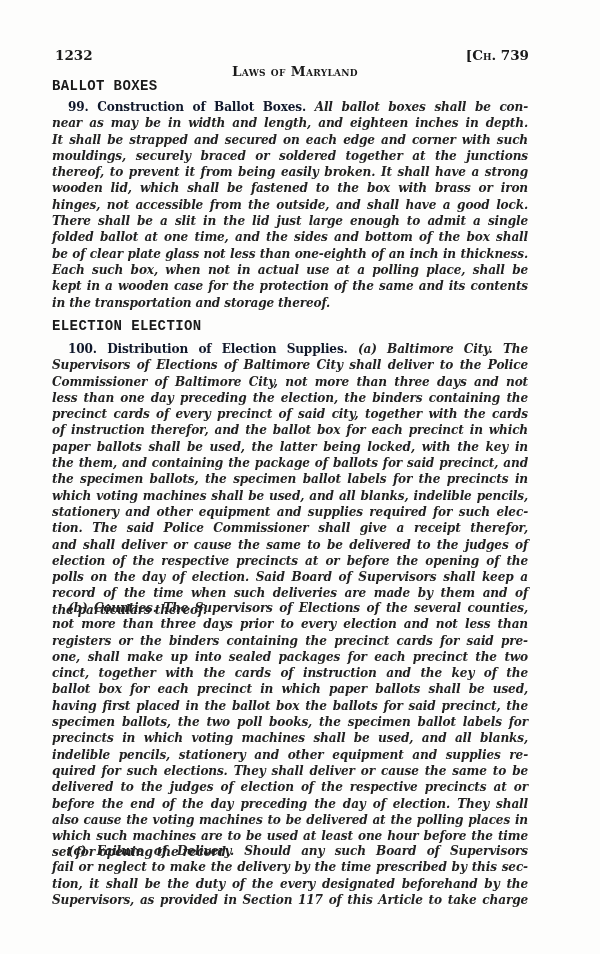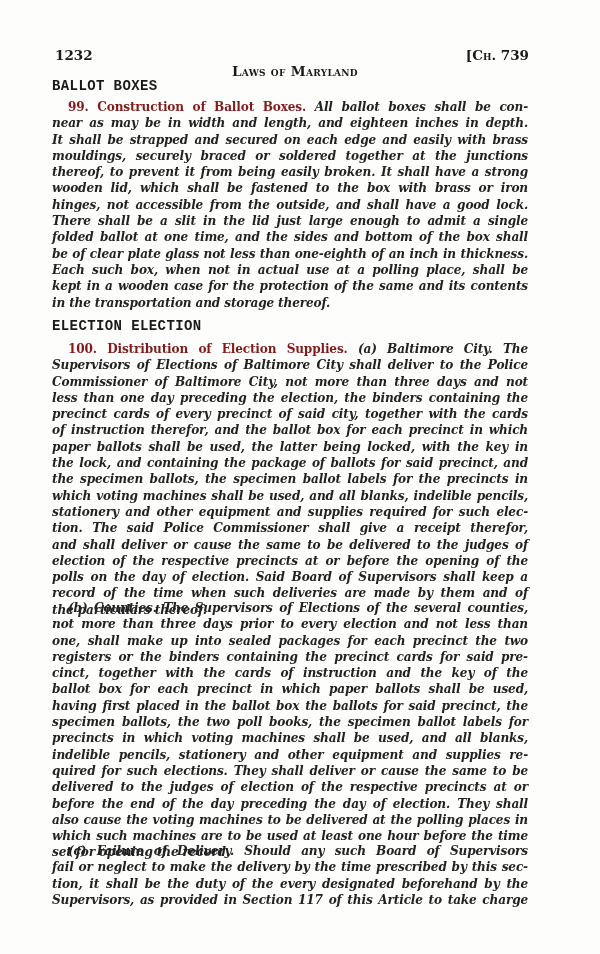--- a/index.html
+++ b/index.html
@@ -19,42 +19,42 @@
   .section-heading {
     position: absolute; left: 52px; width: 476px; 
     font-family: Liberation Mono, monospace; font-weight: bold; font-size: 14px; letter-spacing: 0.4px;
   }
   .para {
     position: absolute; left: 52px; width: 476px;
     font-family: "DejaVu Serif", serif; font-size: 12.1px; line-height: 16.3px;
     text-align: justify; font-style: italic; font-weight: bold; color: #222;
     letter-spacing: -0.15px;
   }
-  .para .num, .para .caption { font-style: normal; font-weight: bold; color: #7f1d1d; }
+  .para .num, .para .caption { font-style: normal; font-weight: bold; color: #0f172a; }
   .para .line { display: block; text-align: justify; text-align-last: justify; white-space: nowrap; }
   .para .line.last { text-align-last: left; }
   .para .line.indent { padding-left: 16px; }
 </style>
 </head>
 <body>
 
 <div class="page">
 
   <div class="running-head">
     <span class="rh-page">1232</span>
     <span class="rh-title">Laws of Maryland</span>
     <span class="rh-chapter">[Ch. 739</span>
   </div>
 
   <div class="section-heading" style="top:78px;">BALLOT BOXES</div>
 
   <div class="para" style="top:99px;">
     <span class="line indent"><span class="num">99.</span> <span class="caption">Construction of Ballot Boxes.</span> <span>All ballot boxes shall be con-</span></span>
     <span class="line">near as may be in width and length, and eighteen inches in depth.</span>
-    <span class="line">It shall be strapped and secured on each edge and easily with brass</span>
+    <span class="line">It shall be strapped and secured on each edge and corner with such</span>
     <span class="line">mouldings, securely braced or soldered together at the junctions</span>
     <span class="line">thereof, to prevent it from being easily broken. It shall have a strong</span>
     <span class="line">wooden lid, which shall be fastened to the box with brass or iron</span>
     <span class="line">hinges, not accessible from the outside, and shall have a good lock.</span>
     <span class="line">There shall be a slit in the lid just large enough to admit a single</span>
     <span class="line">folded ballot at one time, and the sides and bottom of the box shall</span>
     <span class="line">be of clear plate glass not less than one-eighth of an inch in thickness.</span>
     <span class="line">Each such box, when not in actual use at a polling place, shall be</span>
     <span class="line">kept in a wooden case for the protection of the same and its contents</span>
     <span class="line last">in the transportation and storage thereof.</span>
@@ -63,37 +63,37 @@
   <div class="section-heading" style="top:318px;">ELECTION ELECTION</div>
 
   <div class="para" style="top:341px;">
     <span class="line indent"><span class="num">100.</span> <span class="caption">Distribution of Election Supplies.</span> <span>(a) Baltimore City. The</span></span>
     <span class="line">Supervisors of Elections of Baltimore City shall deliver to the Police</span>
     <span class="line">Commissioner of Baltimore City, not more than three days and not</span>
     <span class="line">less than one day preceding the election, the binders containing the</span>
     <span class="line">precinct cards of every precinct of said city, together with the cards</span>
     <span class="line">of instruction therefor, and the ballot box for each precinct in which</span>
     <span class="line">paper ballots shall be used, the latter being locked, with the key in</span>
-    <span class="line">the lock, and containing the package of ballots for said precinct, and</span>
+    <span class="line">the them, and containing the package of ballots for said precinct, and</span>
     <span class="line">the specimen ballots, the specimen ballot labels for the precincts in</span>
     <span class="line">which voting machines shall be used, and all blanks, indelible pencils,</span>
     <span class="line">stationery and other equipment and supplies required for such elec-</span>
     <span class="line">tion. The said Police Commissioner shall give a receipt therefor,</span>
     <span class="line">and shall deliver or cause the same to be delivered to the judges of</span>
     <span class="line">election of the respective precincts at or before the opening of the</span>
     <span class="line">polls on the day of election. Said Board of Supervisors shall keep a</span>
     <span class="line">record of the time when such deliveries are made by them and of</span>
     <span class="line last">the particulars thereof.</span>
   </div>
 
   <div class="para" style="top:600px;">
     <span class="line indent">(b) Counties. The Supervisors of Elections of the several counties,</span>
     <span class="line">not more than three days prior to every election and not less than</span>
+    <span class="line">registers or the binders containing the precinct cards for said pre-</span>
     <span class="line">one, shall make up into sealed packages for each precinct the two</span>
-    <span class="line">registers or the binders containing the precinct cards for said pre-</span>
     <span class="line">cinct, together with the cards of instruction and the key of the</span>
     <span class="line">ballot box for each precinct in which paper ballots shall be used,</span>
     <span class="line">having first placed in the ballot box the ballots for said precinct, the</span>
     <span class="line">specimen ballots, the two poll books, the specimen ballot labels for</span>
     <span class="line">precincts in which voting machines shall be used, and all blanks,</span>
     <span class="line">indelible pencils, stationery and other equipment and supplies re-</span>
     <span class="line">quired for such elections. They shall deliver or cause the same to be</span>
     <span class="line">delivered to the judges of election of the respective precincts at or</span>
     <span class="line">before the end of the day preceding the day of election. They shall</span>
     <span class="line">also cause the voting machines to be delivered at the polling places in</span>

